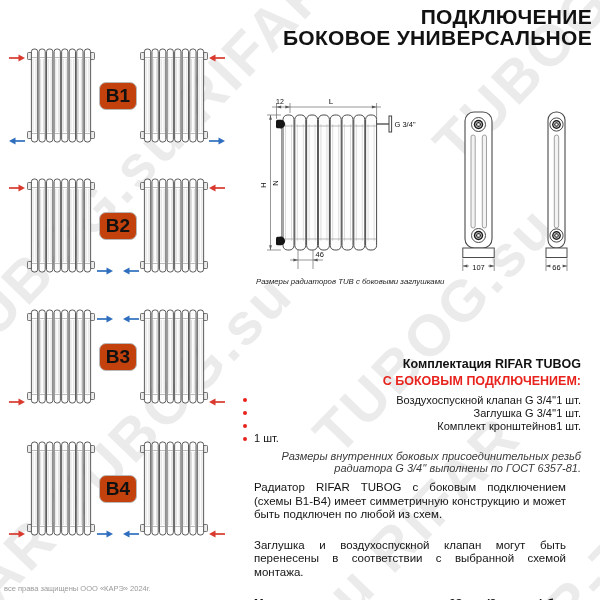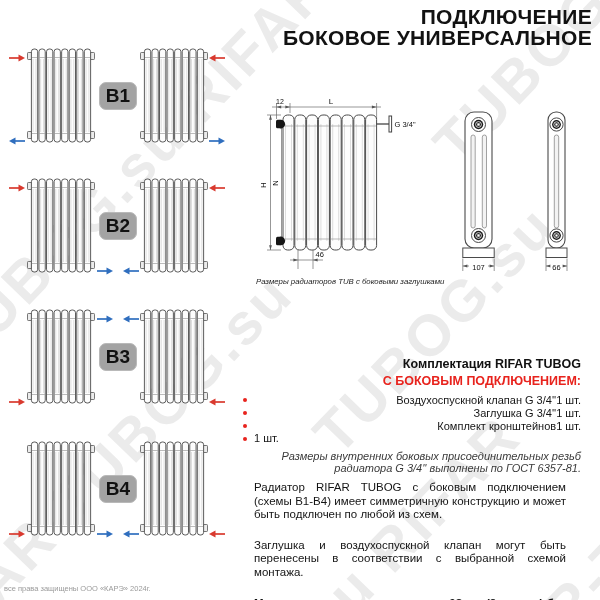--- a/index.html
+++ b/index.html
@@ -10,21 +10,21 @@
   .wm{position:absolute;white-space:nowrap;font-weight:bold;font-size:58px;letter-spacing:3px;
       color:#ebebeb;transform-origin:0 0;transform:rotate(-46deg);}
   .content{position:absolute;inset:0;z-index:1;}
   
   .title{position:absolute;top:6px;right:8px;width:320px;text-align:right;
          font-weight:bold;font-size:21px;line-height:21px;letter-spacing:.3px;color:#121212;}
   
   .scheme-row{position:absolute;left:0;width:235px;height:97px;}
   .rad{position:absolute;top:0;width:68px;height:97px;}
   .scheme-label{position:absolute;left:99px;top:35px;width:36px;height:26px;
-      background:#a3a3a3;border:1.6px solid #b9b9b9;border-radius:7px;
+      background:#c2410c;border:1.6px solid #b9b9b9;border-radius:7px;
       display:flex;align-items:center;justify-content:center;
       font-weight:bold;font-size:19px;color:#111;}
   .arrow{position:absolute;width:16px;height:10px;}
   .pos-far-left{left:9px}.pos-inner-left{left:97px}.pos-inner-right{left:123px}.pos-far-right{left:209px}
   .row-top{top:2px}.row-bottom{top:85px}
   
   .tech-svg{position:absolute;left:253px;top:93px;}
   .profiles-svg{position:absolute;left:440px;top:100px;}
   .tech-caption{position:absolute;left:256px;top:277px;width:200px;
       font-style:italic;font-size:7.8px;color:#222;}

